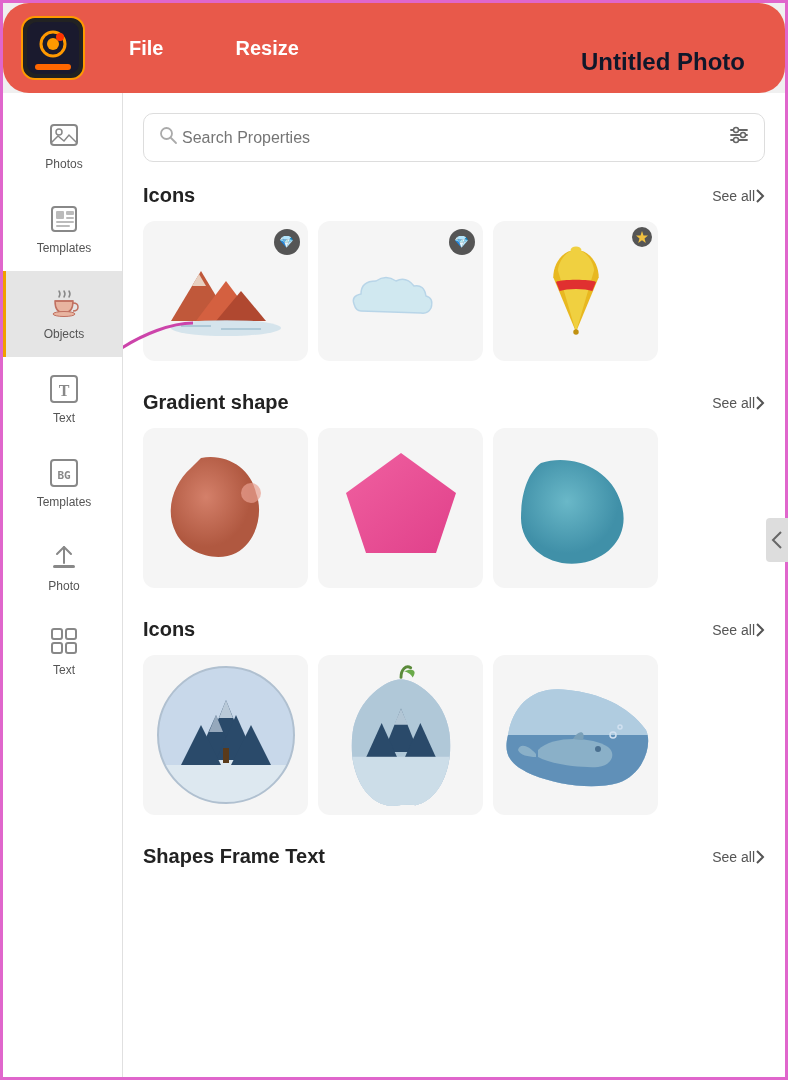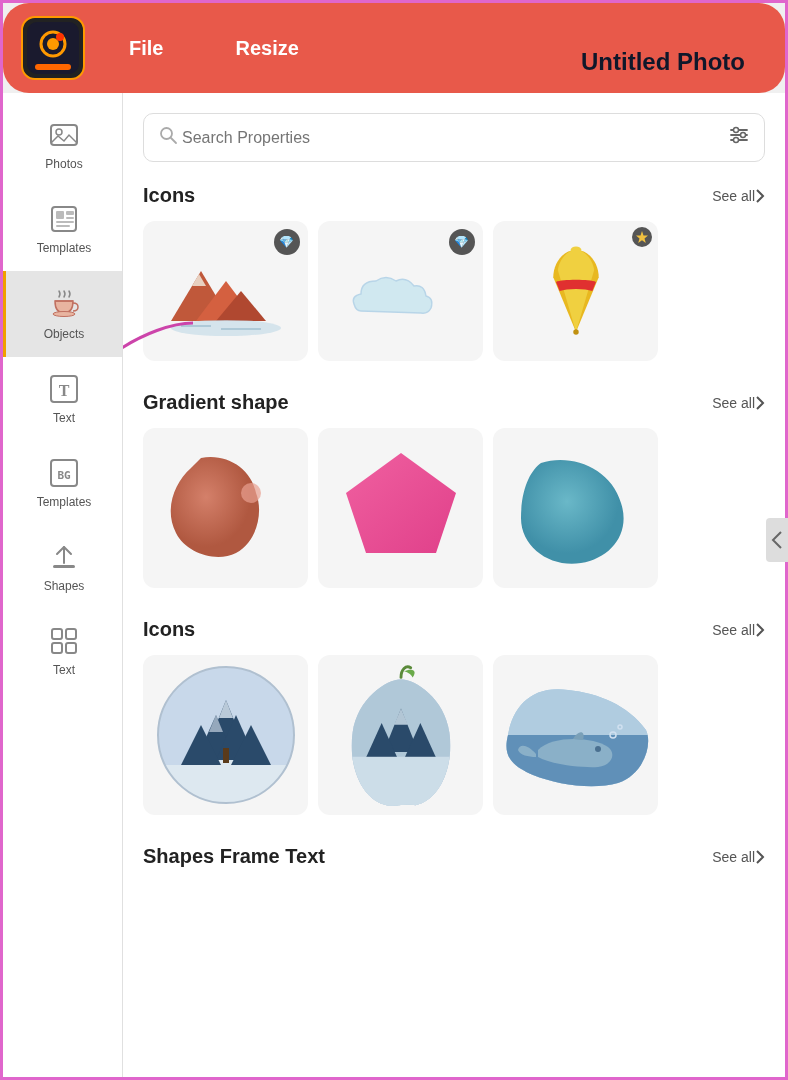--- a/index.html
+++ b/index.html
@@ -384,21 +384,21 @@
     </div>
 
     <div class="sidebar-item">
       <div class="sidebar-icon icon-svg">
         <svg width="32" height="32" viewBox="0 0 32 32" fill="none">
           <polyline points="16,6 16,22" stroke="#888" stroke-width="2" stroke-linecap="round"></polyline>
           <polyline points="9,13 16,6 23,13" stroke="#888" stroke-width="2" fill="none" stroke-linecap="round" stroke-linejoin="round"></polyline>
           <rect x="5" y="24" width="22" height="3" rx="1.5" fill="#888"></rect>
         </svg>
       </div>
-      <span class="sidebar-label">Shapes</span>
+      <span class="sidebar-label">Photo</span>
     </div>
 
     <div class="sidebar-item">
       <div class="sidebar-icon icon-svg">
         <svg width="32" height="32" viewBox="0 0 32 32" fill="none">
           <rect x="4" y="4" width="10" height="10" rx="2" stroke="#888" stroke-width="2" fill="none"></rect>
           <rect x="18" y="4" width="10" height="10" rx="2" stroke="#888" stroke-width="2" fill="none"></rect>
           <rect x="4" y="18" width="10" height="10" rx="2" stroke="#888" stroke-width="2" fill="none"></rect>
           <rect x="18" y="18" width="10" height="10" rx="2" stroke="#888" stroke-width="2" fill="none"></rect>
         </svg>

